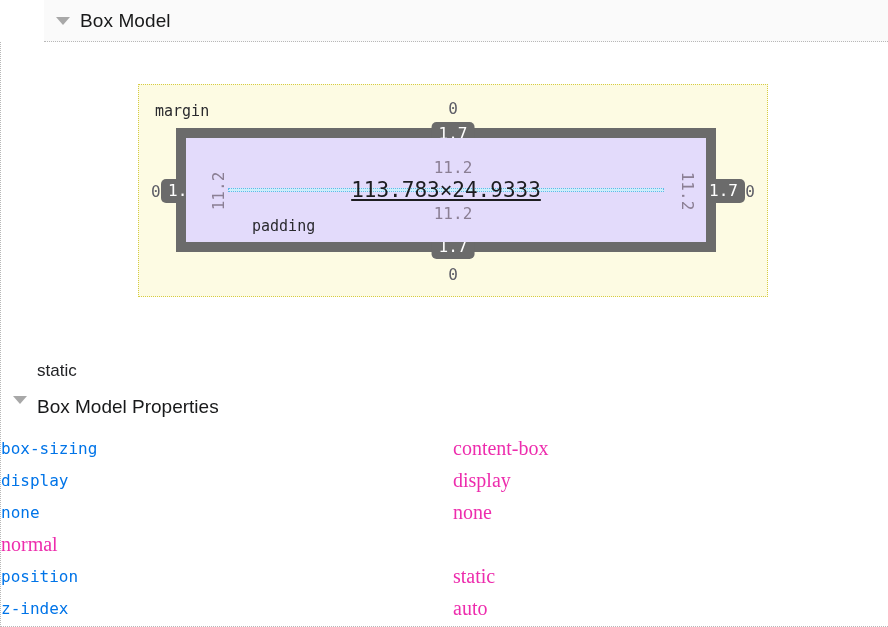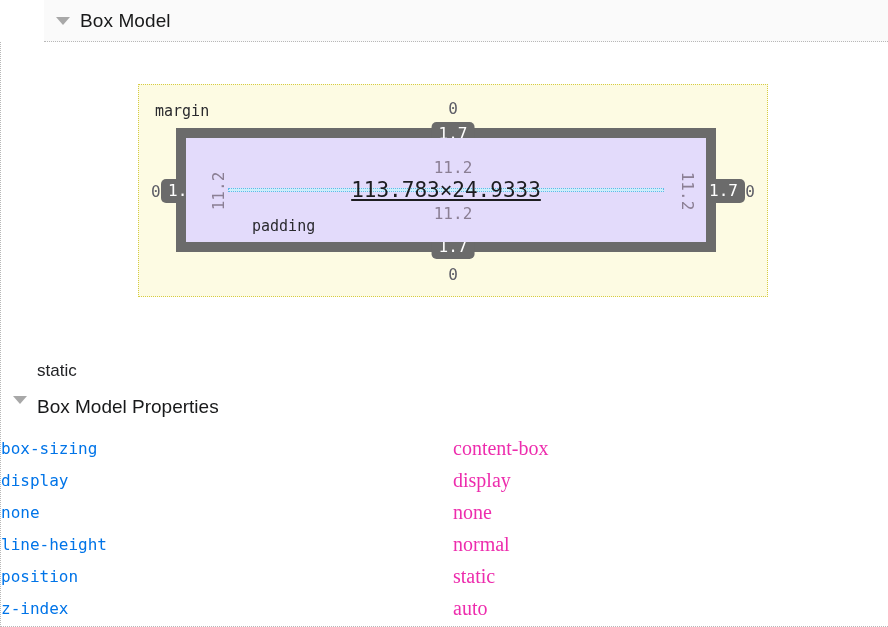--- a/index.html
+++ b/index.html
@@ -277,21 +277,20 @@
       <span class="prop-name">display</span>
       <span class="prop-value">display</span>
     </div>
 
     <div class="prop-row">
       <span class="prop-name">none</span>
       <span class="prop-value">none</span>
     </div>
 
     <div class="prop-row">
-      <span class="prop-name">line-height</span>
       <span class="prop-value">normal</span>
     </div>
 
     <div class="prop-row">
       <span class="prop-name">position</span>
       <span class="prop-value">static</span>
     </div>
 
     <div class="prop-row">
       <span class="prop-name">z-index</span>

